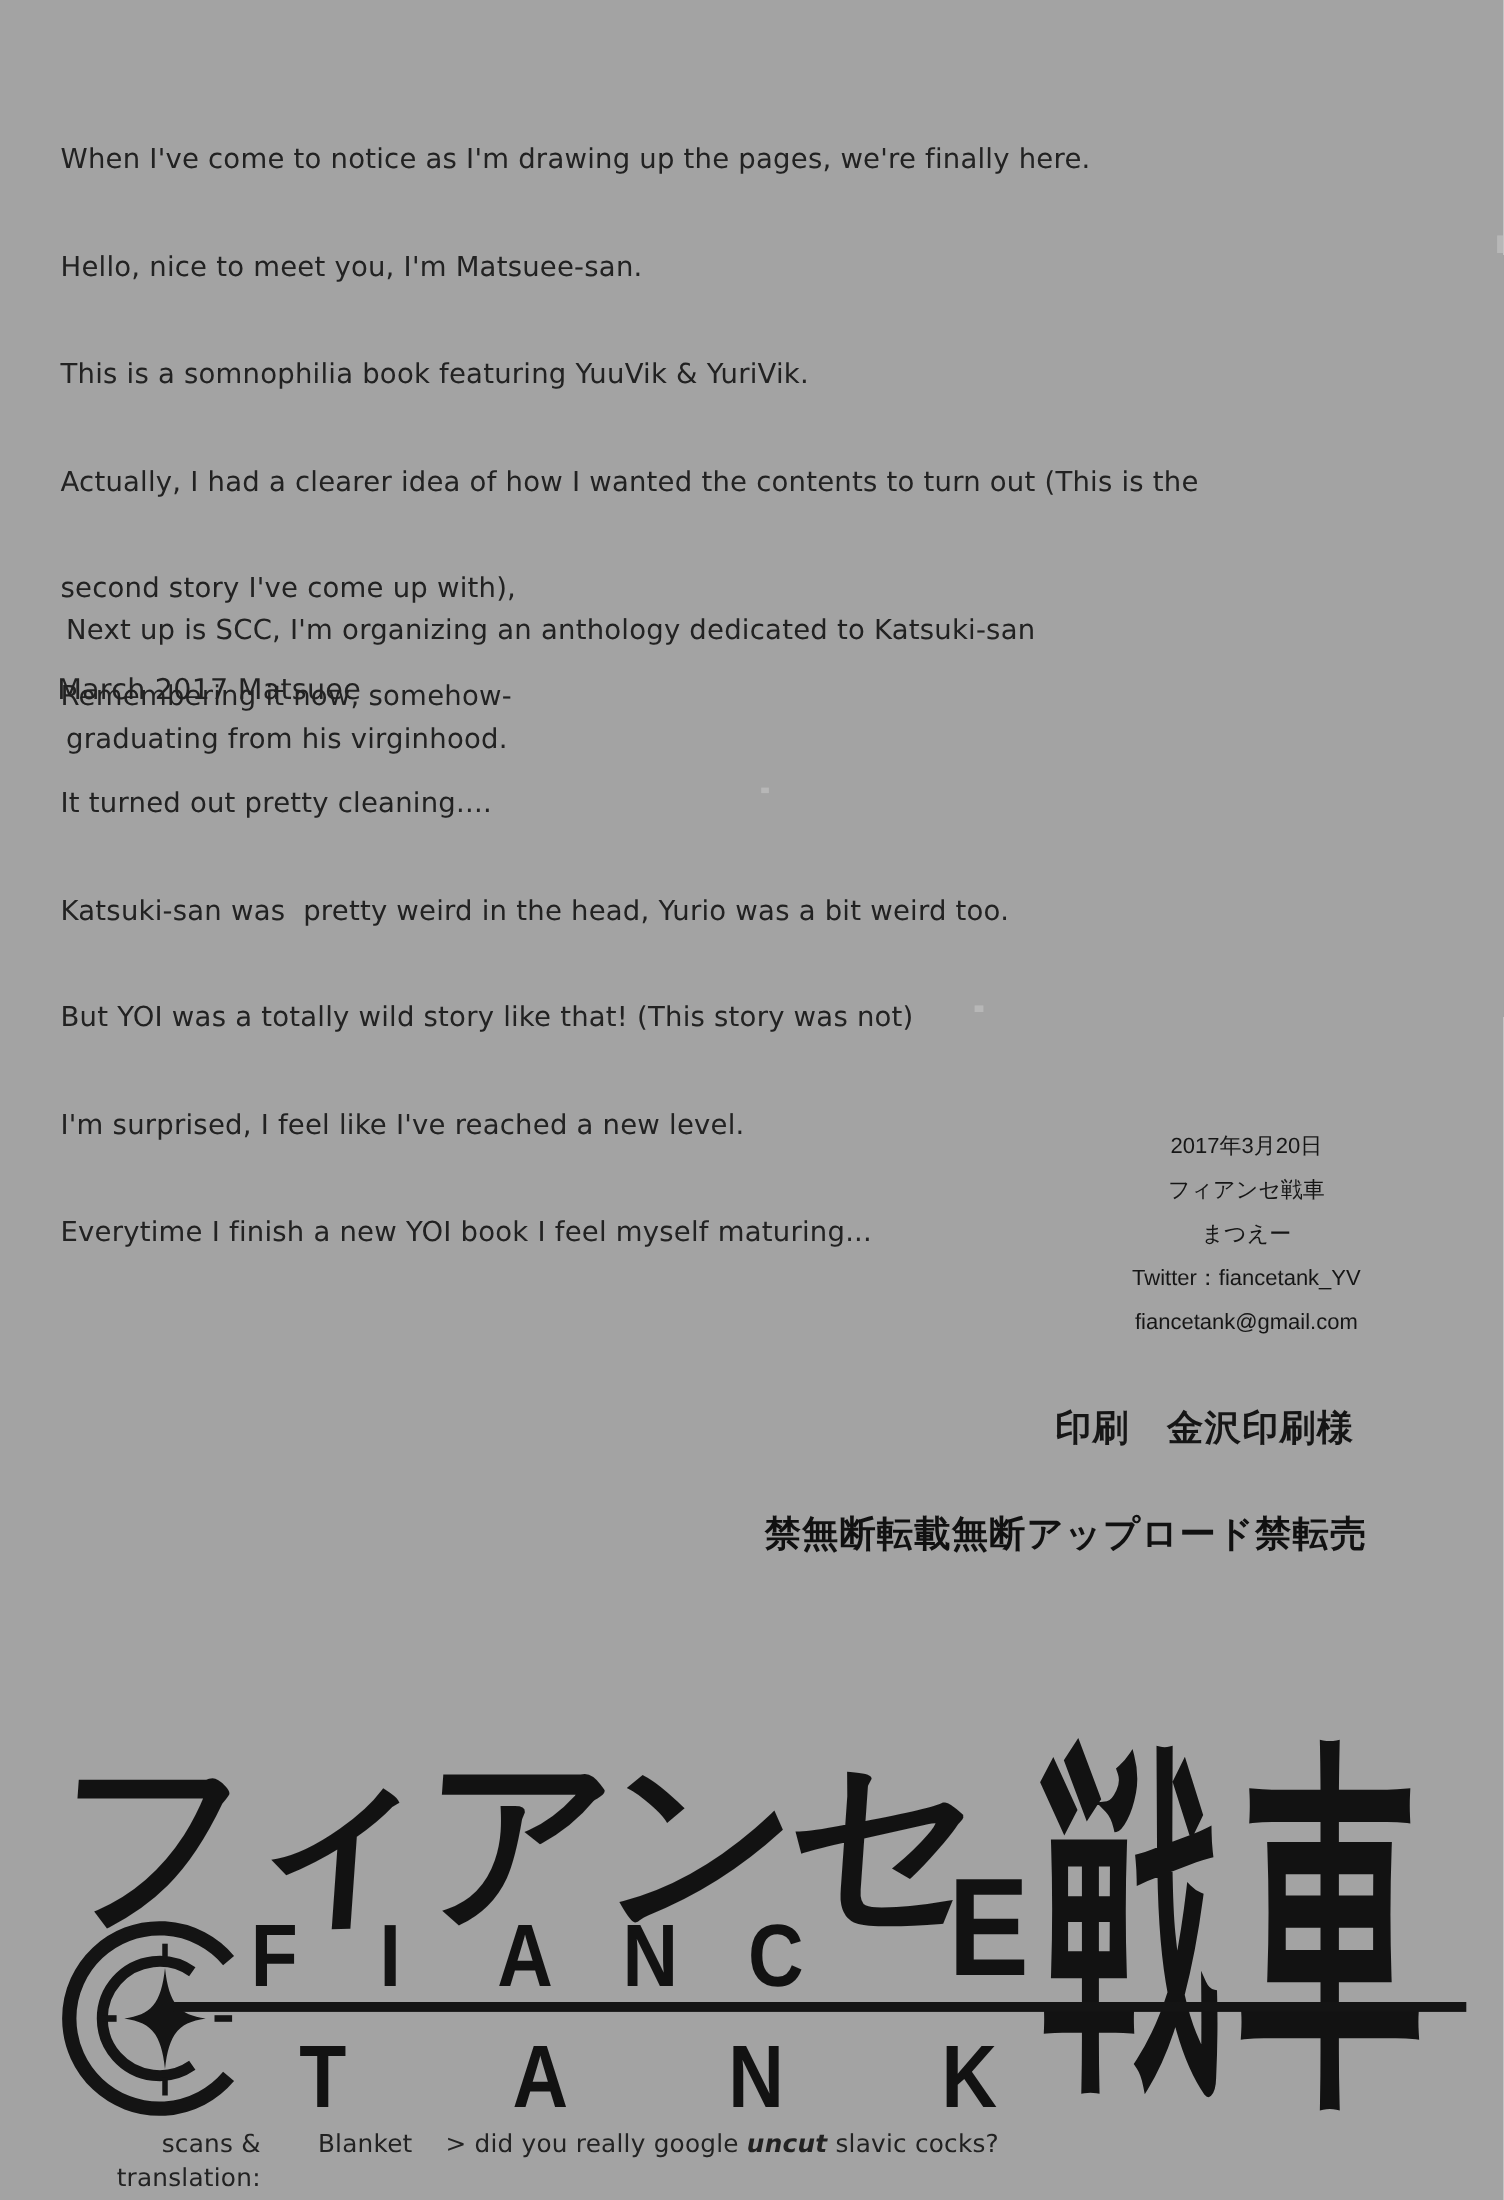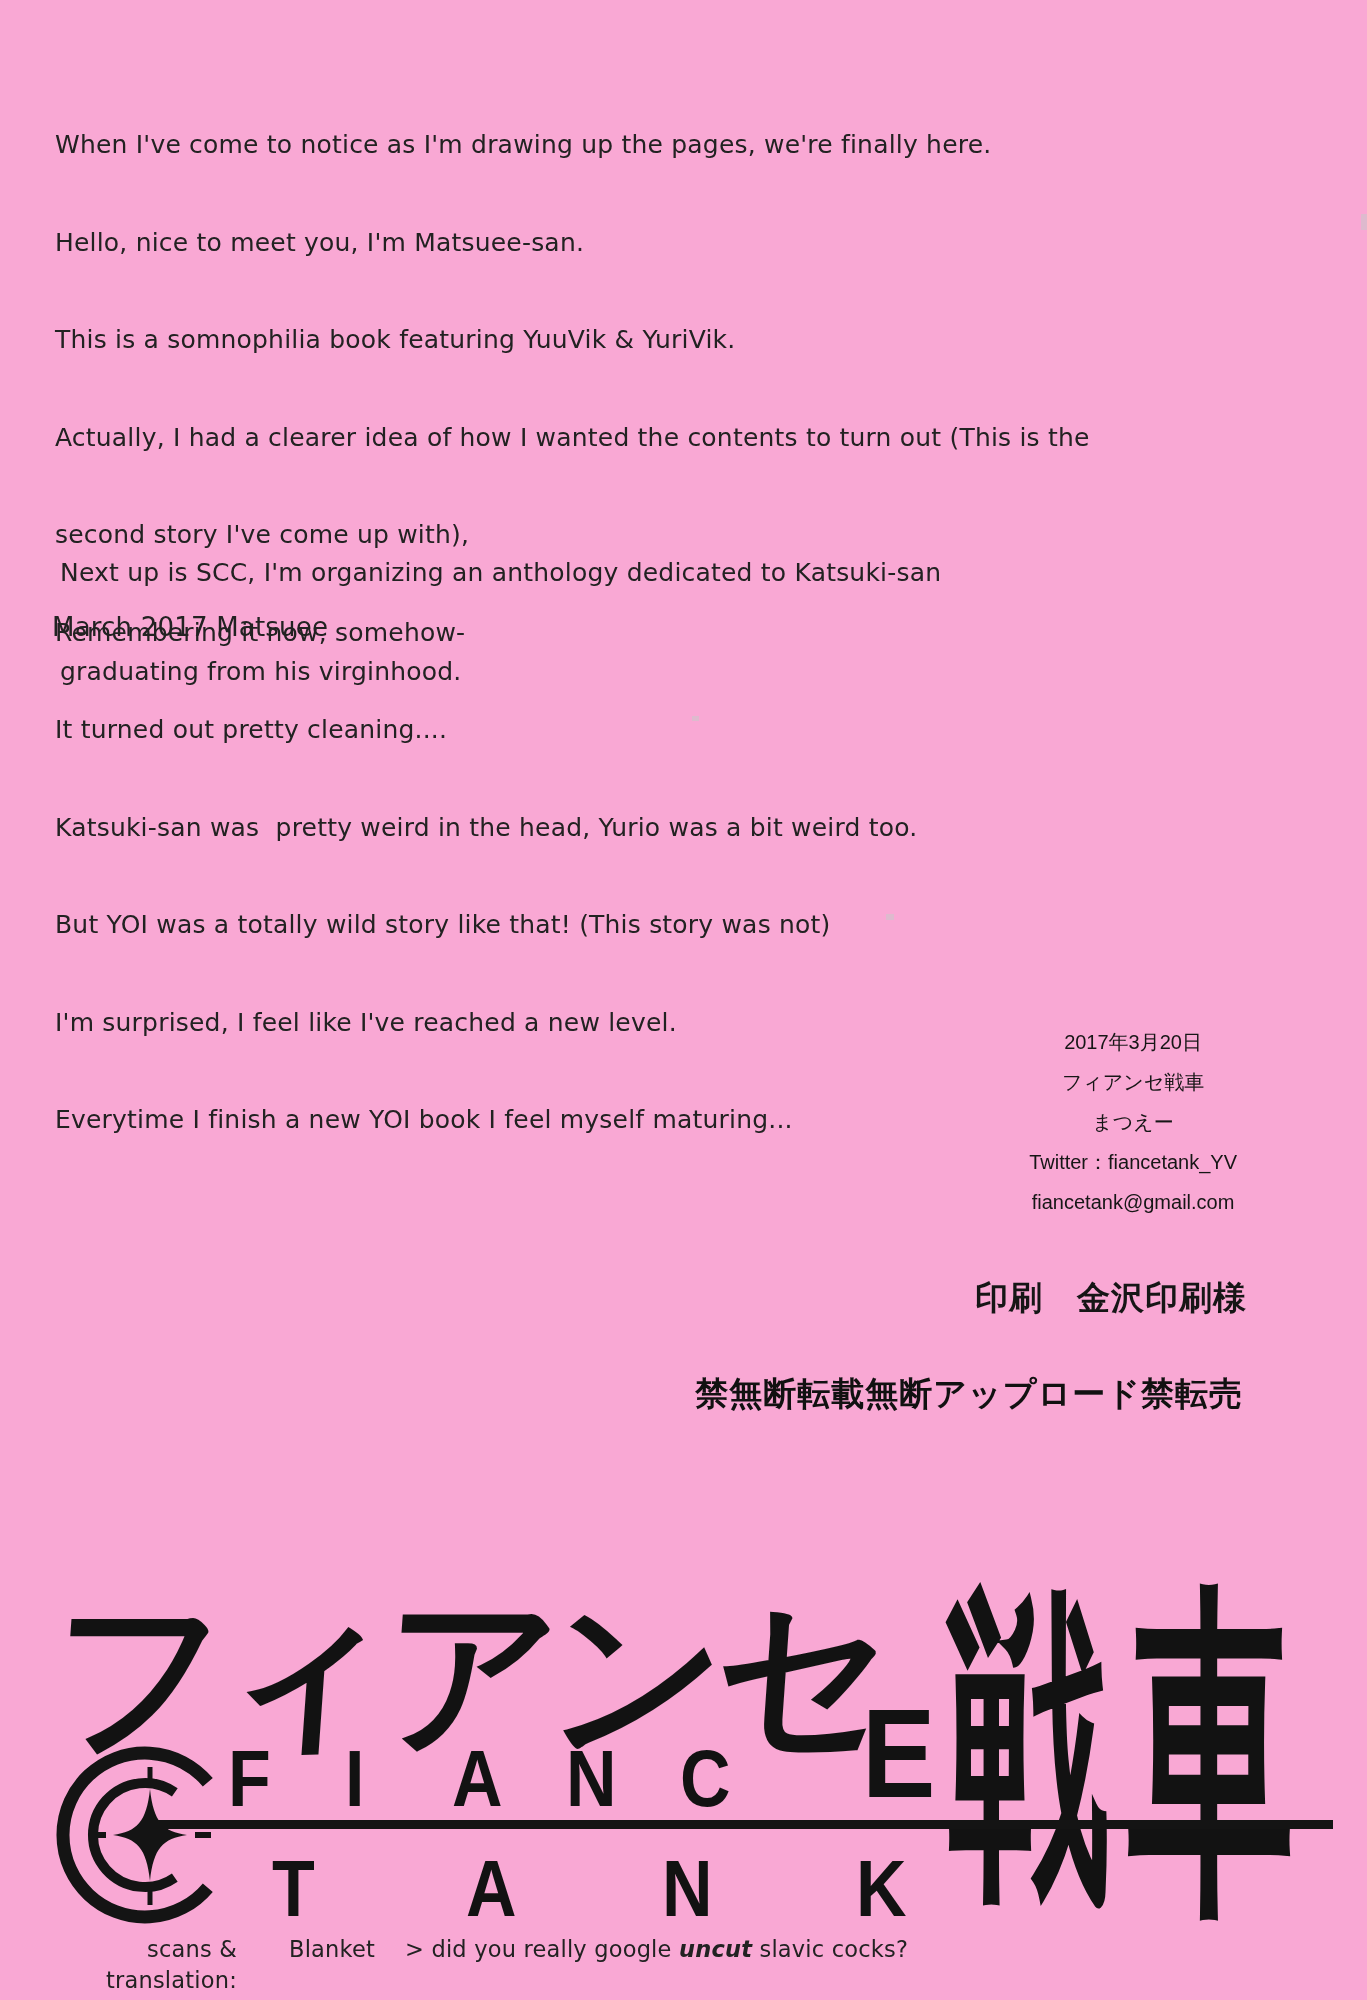--- a/index.html
+++ b/index.html
@@ -5,21 +5,21 @@
   * { margin: 0; padding: 0; box-sizing: border-box; }
   html, body { width: 1367px; }
   body {
     font-family: "Liberation Sans", sans-serif;
     background: #ffffff;
   }
   .page {
     position: relative;
     width: 1367px;
     height: 2000px;
-    background: #f9a8d4;
+    background: #a3a3a3;
     overflow: hidden;
     color: #1c1c1c;
   }
   
   .hand {
     font-family: "DejaVu Sans", sans-serif;
     color: #222;
     letter-spacing: 0.2px;
   }
   .afterword {
@@ -53,21 +53,21 @@
     right: 130px;
     text-align: center;
     font-size: 20px;
     line-height: 40px;
     color: #161616;
     font-weight: 500;
   }
   .printer {
     position: absolute;
     top: 1276px;
-    right: 120px;
+    right: 136px;
     font-size: 33px;
     color: #161616;
     font-weight: 600;
     letter-spacing: 1px;
   }
   .notice {
     position: absolute;
     top: 1372px;
     right: 124px;
     font-size: 33px;

